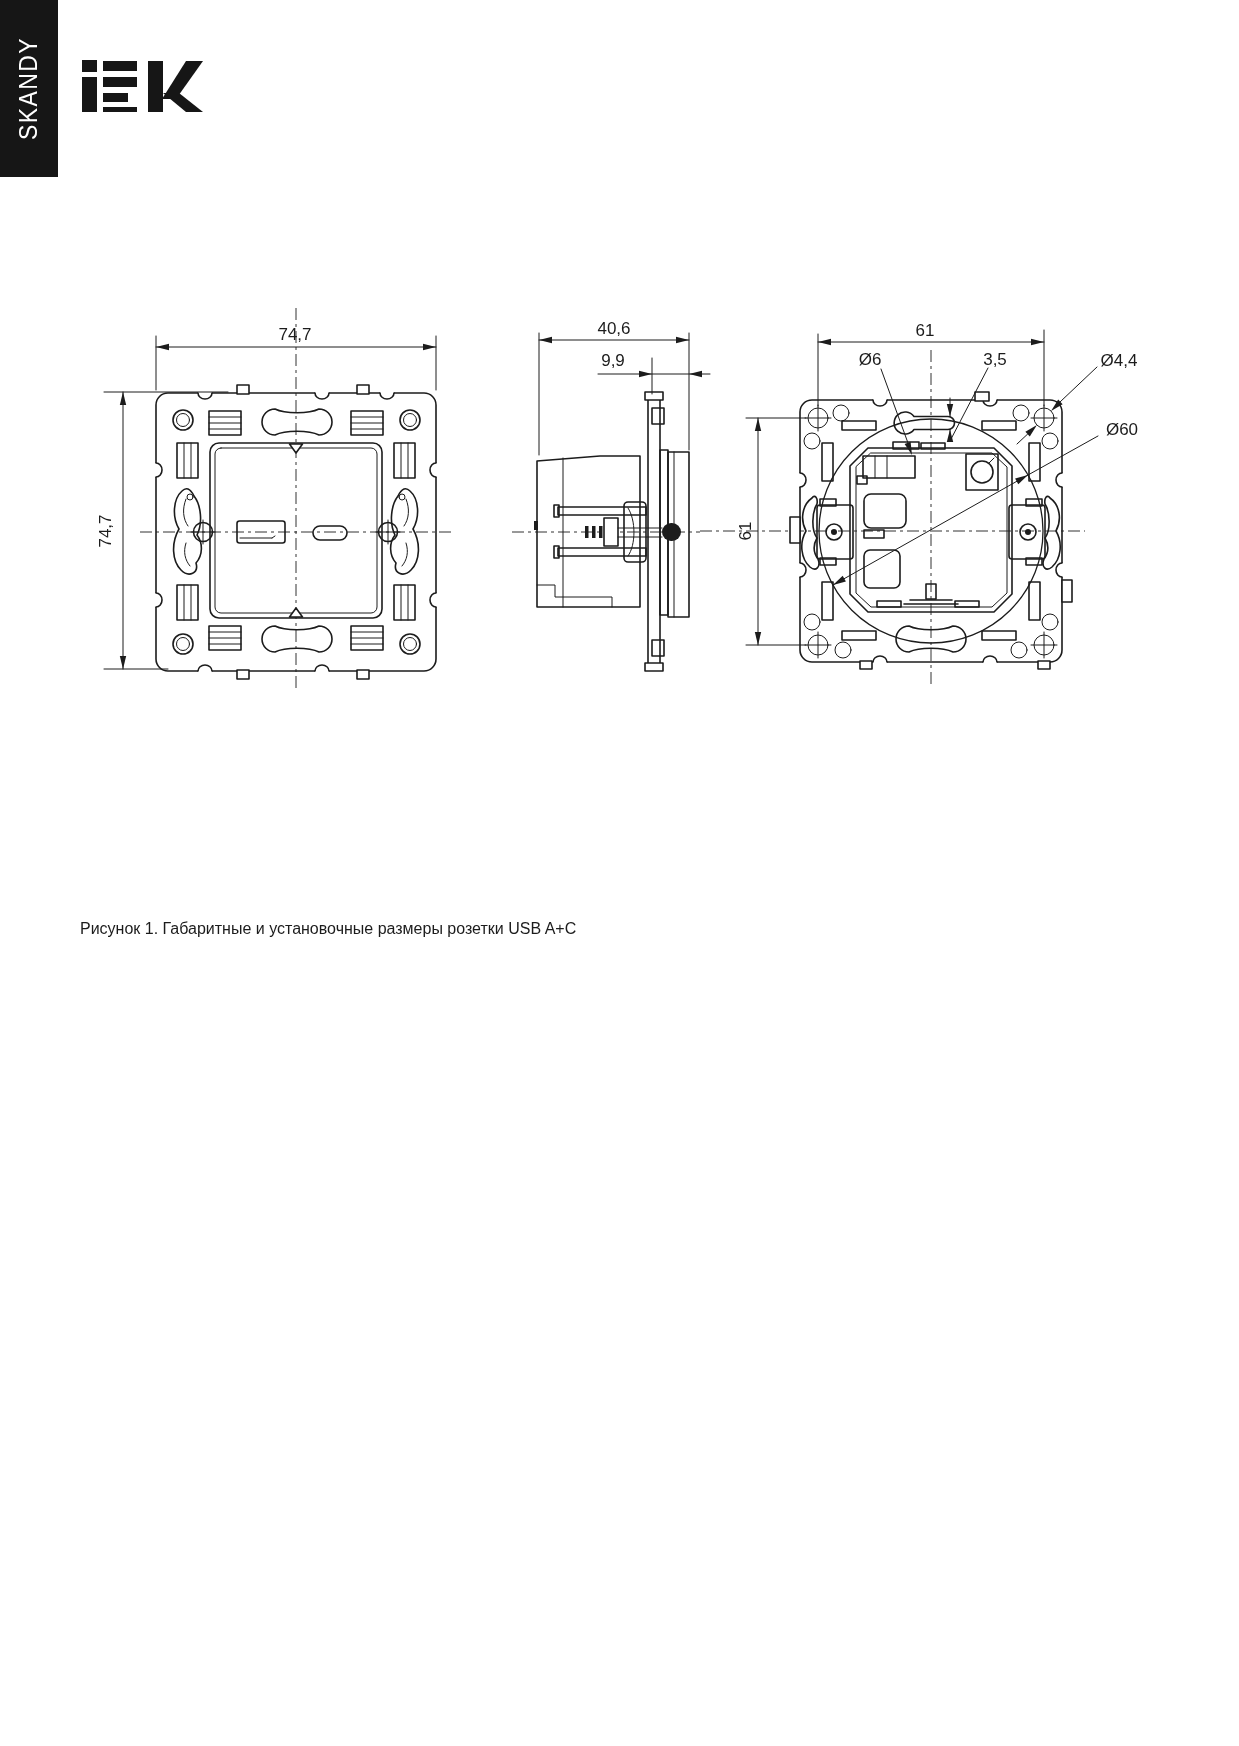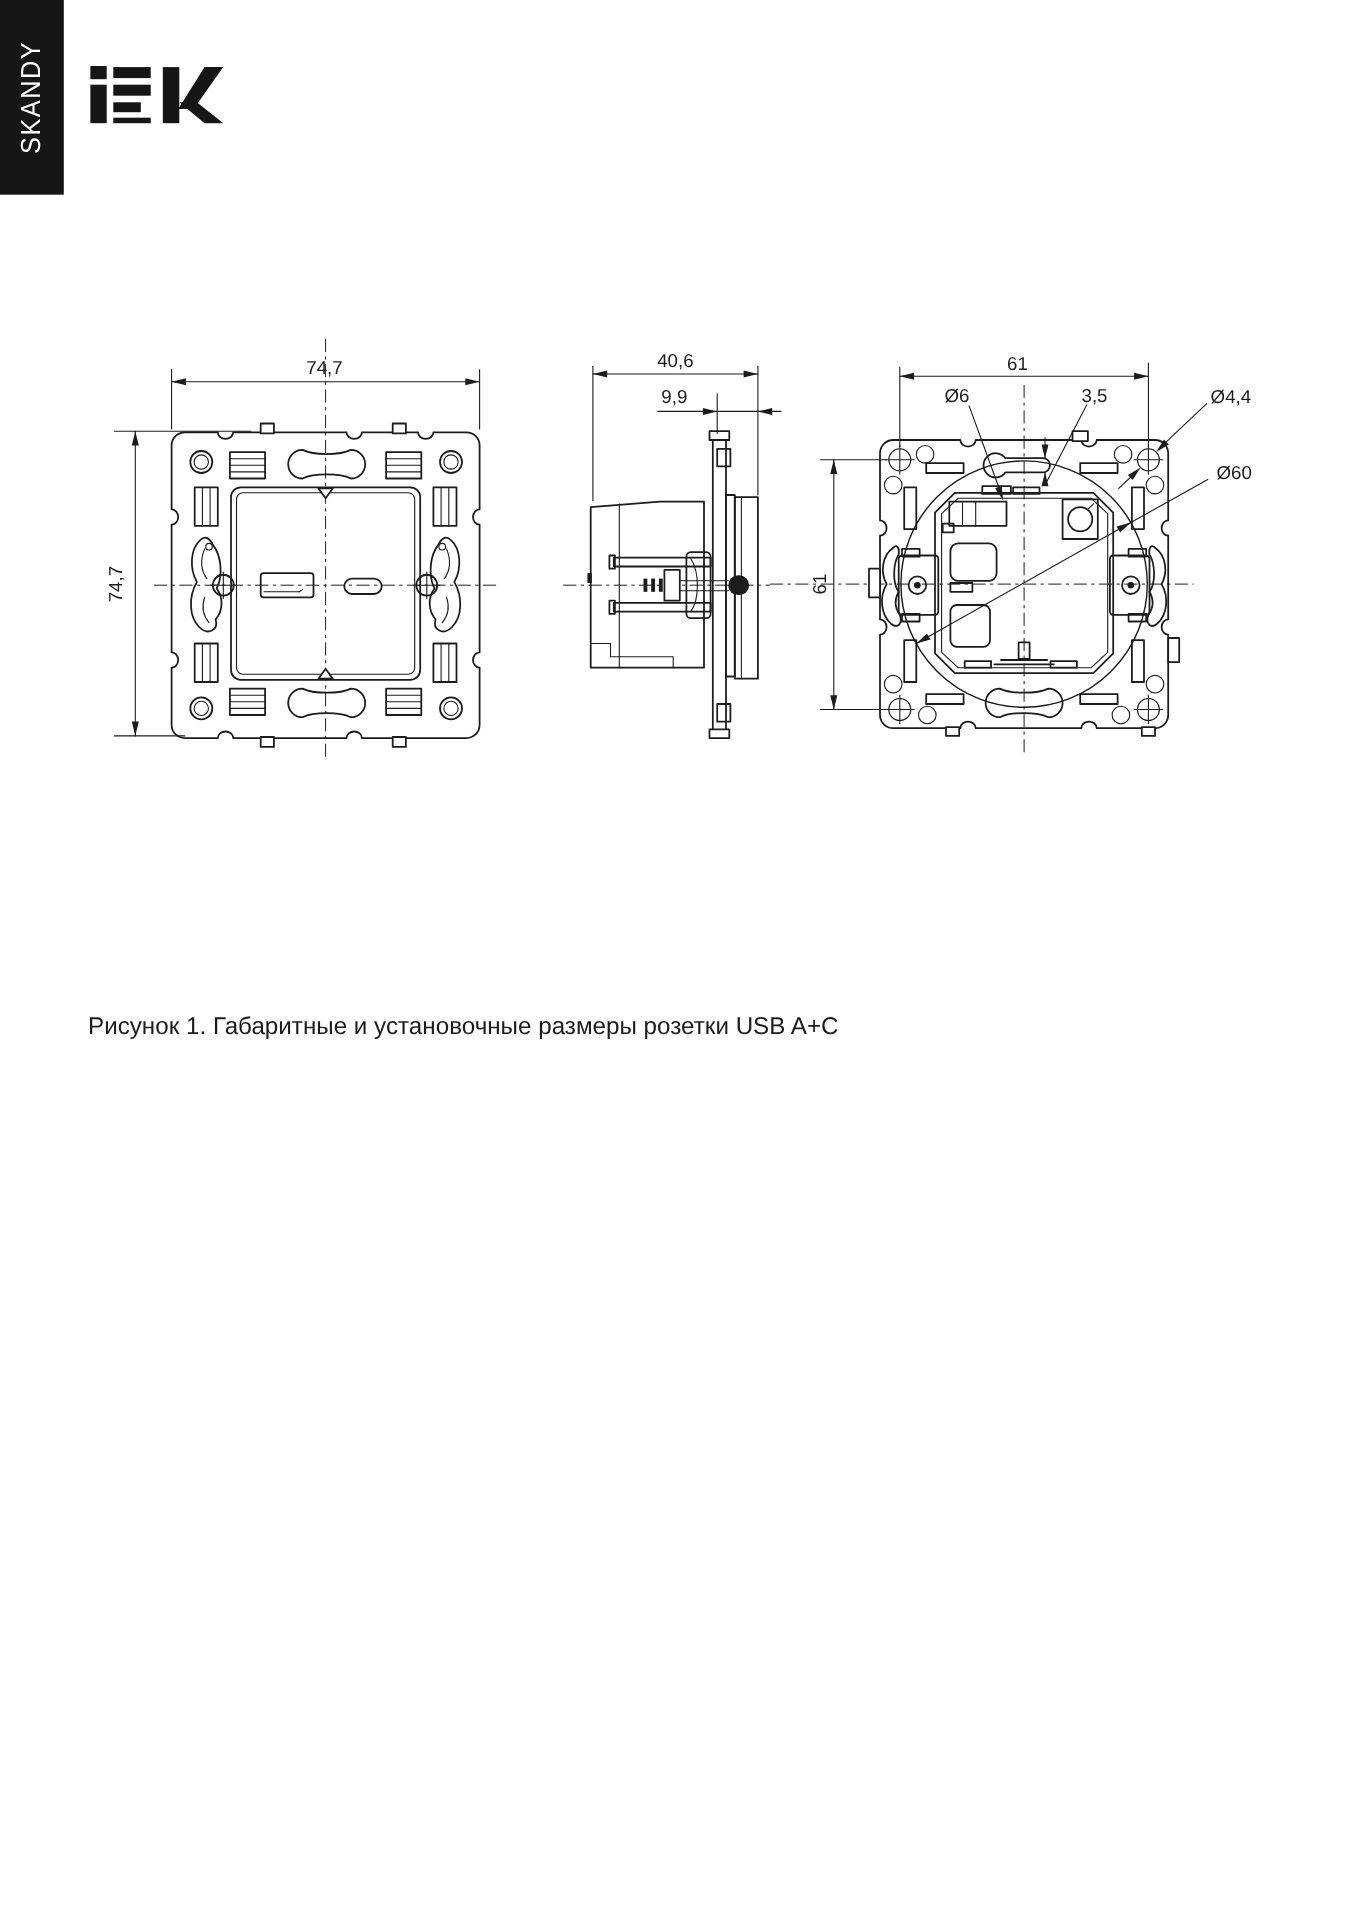--- a/index.html
+++ b/index.html
@@ -4,21 +4,21 @@
 <style>
   html,body{margin:0;padding:0;background:#ffffff;}
   .page{position:relative;width:1239px;height:1746px;background:#ffffff;overflow:hidden;
         font-family:"Liberation Sans","DejaVu Sans",sans-serif;color:#1c1c1c;}
   .sidebar{position:absolute;left:0;top:0;width:58px;height:177px;background:#161616;
            display:flex;align-items:center;justify-content:center;}
   .sidebar span{display:block;color:#ffffff;font-size:25px;letter-spacing:1.5px;
            transform:rotate(-90deg) scale(0.92,1);white-space:nowrap;}
   .logo{position:absolute;left:82px;top:55px;}
   .drawing{position:absolute;left:0;top:0;}
-  .caption{position:absolute;left:80px;top:920px;font-size:22px;color:#1c1c1c;}
+  .caption{position:absolute;left:80px;top:920px;font-size:16px;color:#1c1c1c;}
   
   .ln{stroke:#1c1c1c;stroke-width:1.6;fill:none;stroke-linecap:round;stroke-linejoin:round}
   .lnf{stroke:#1c1c1c;stroke-width:1.6;fill:#ffffff;stroke-linejoin:round}
   .tn{stroke:#1c1c1c;stroke-width:1;fill:none;stroke-linecap:round}
   .cl{stroke:#1c1c1c;stroke-width:0.9;fill:none;stroke-dasharray:12 4 3 4}
   .ar{fill:#1c1c1c;stroke:none}
   .erase{fill:#ffffff;stroke:none}
   text.dim{font-family:"Liberation Sans","DejaVu Sans",sans-serif;font-size:17px;
            fill:#1c1c1c;text-anchor:middle}
 </style>

